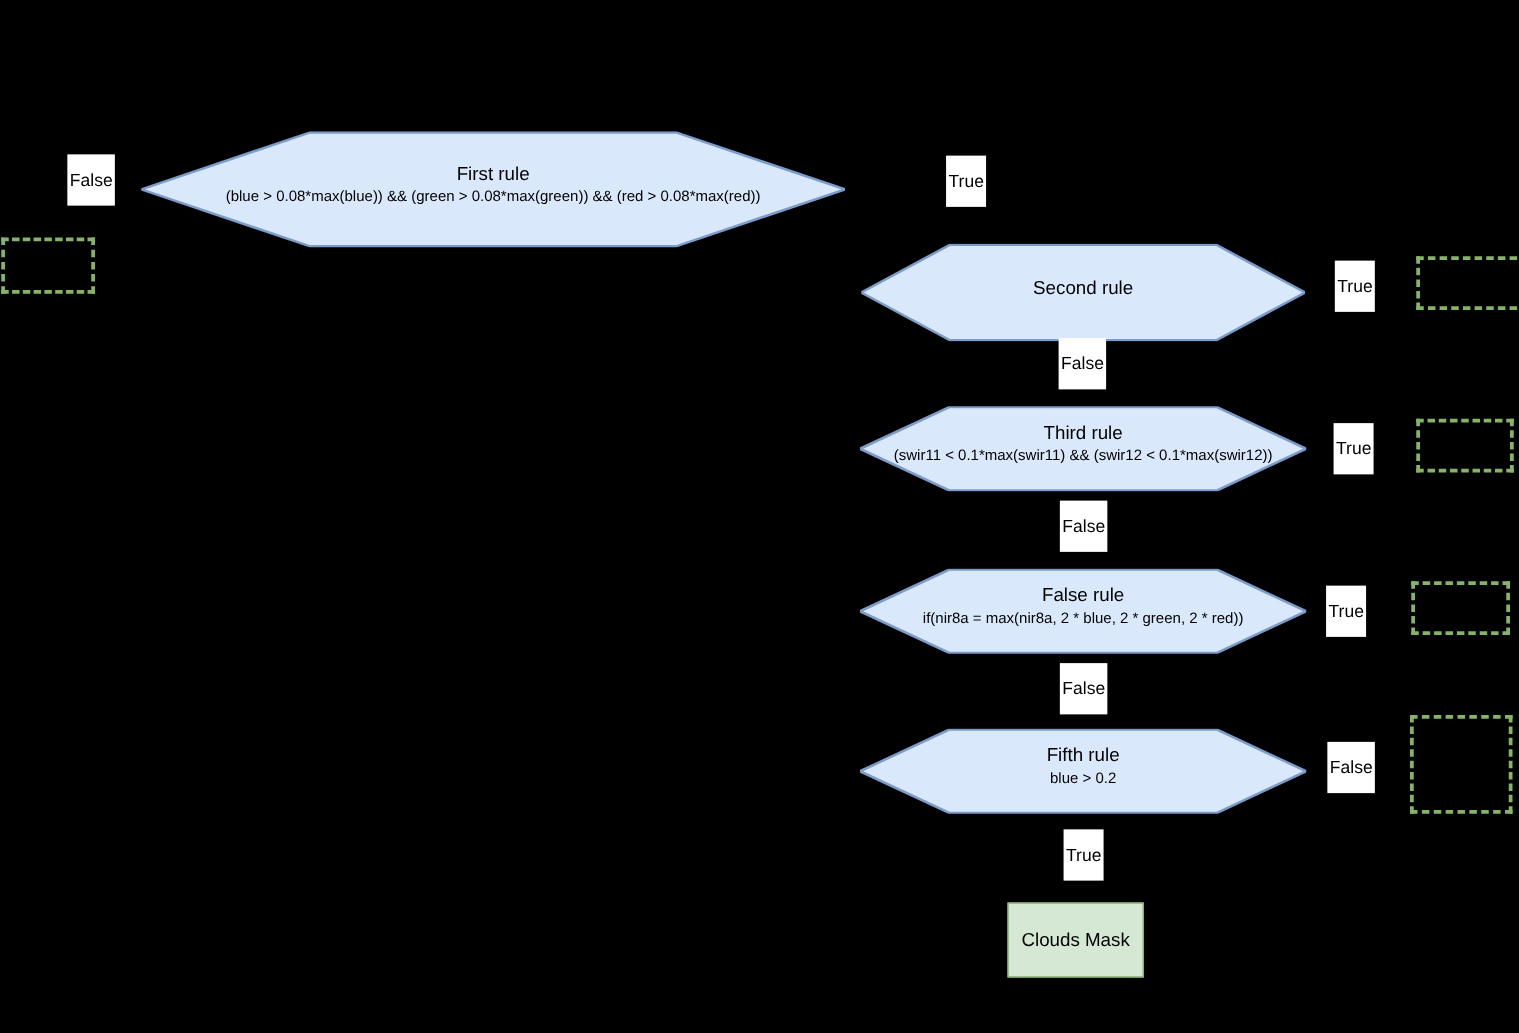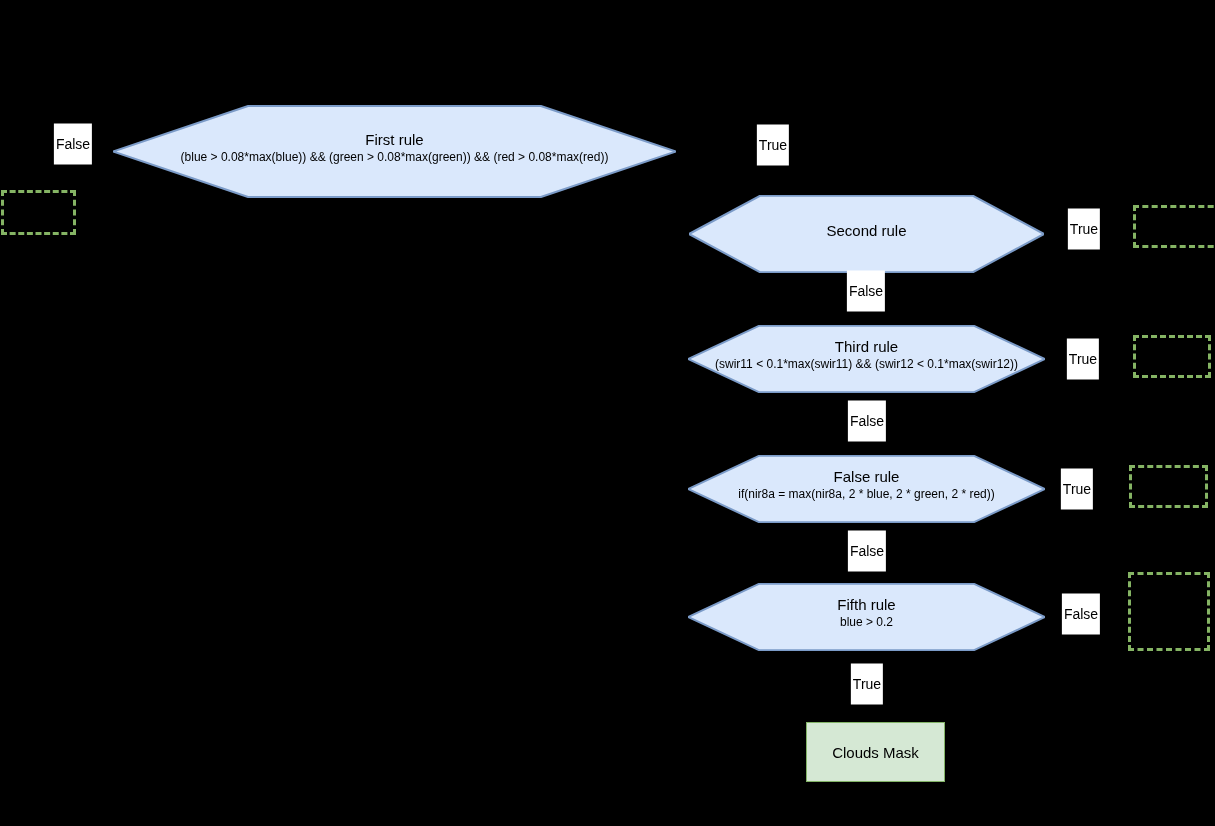--- a/index.html
+++ b/index.html
@@ -146,17 +146,17 @@
 
   <span class="flow-label" style="left:1081px; top:614px;">False</span>
   <span class="flow-label" style="left:867px;  top:684px;">True</span>
 
   <div class="dashed-box" style="left:1px;    top:190px; width:75px; height:45px;"></div>
   <div class="dashed-box" style="left:1133px; top:205px; width:90px; height:43px;"></div>
   <div class="dashed-box" style="left:1133px; top:335px; width:78px; height:43px;"></div>
   <div class="dashed-box" style="left:1129px; top:465px; width:79px; height:43px;"></div>
   <div class="dashed-box" style="left:1128px; top:572px; width:82px; height:79px;"></div>
 
-  <div class="mask-box" style="left:806px; top:722px; width:139px; height:60px;">
+  <div class="mask-box" style="left:806px; top:722px; width:109px; height:60px;">
     <span>Clouds Mask</span>
   </div>
 
 </div>
 
 </body></html>

